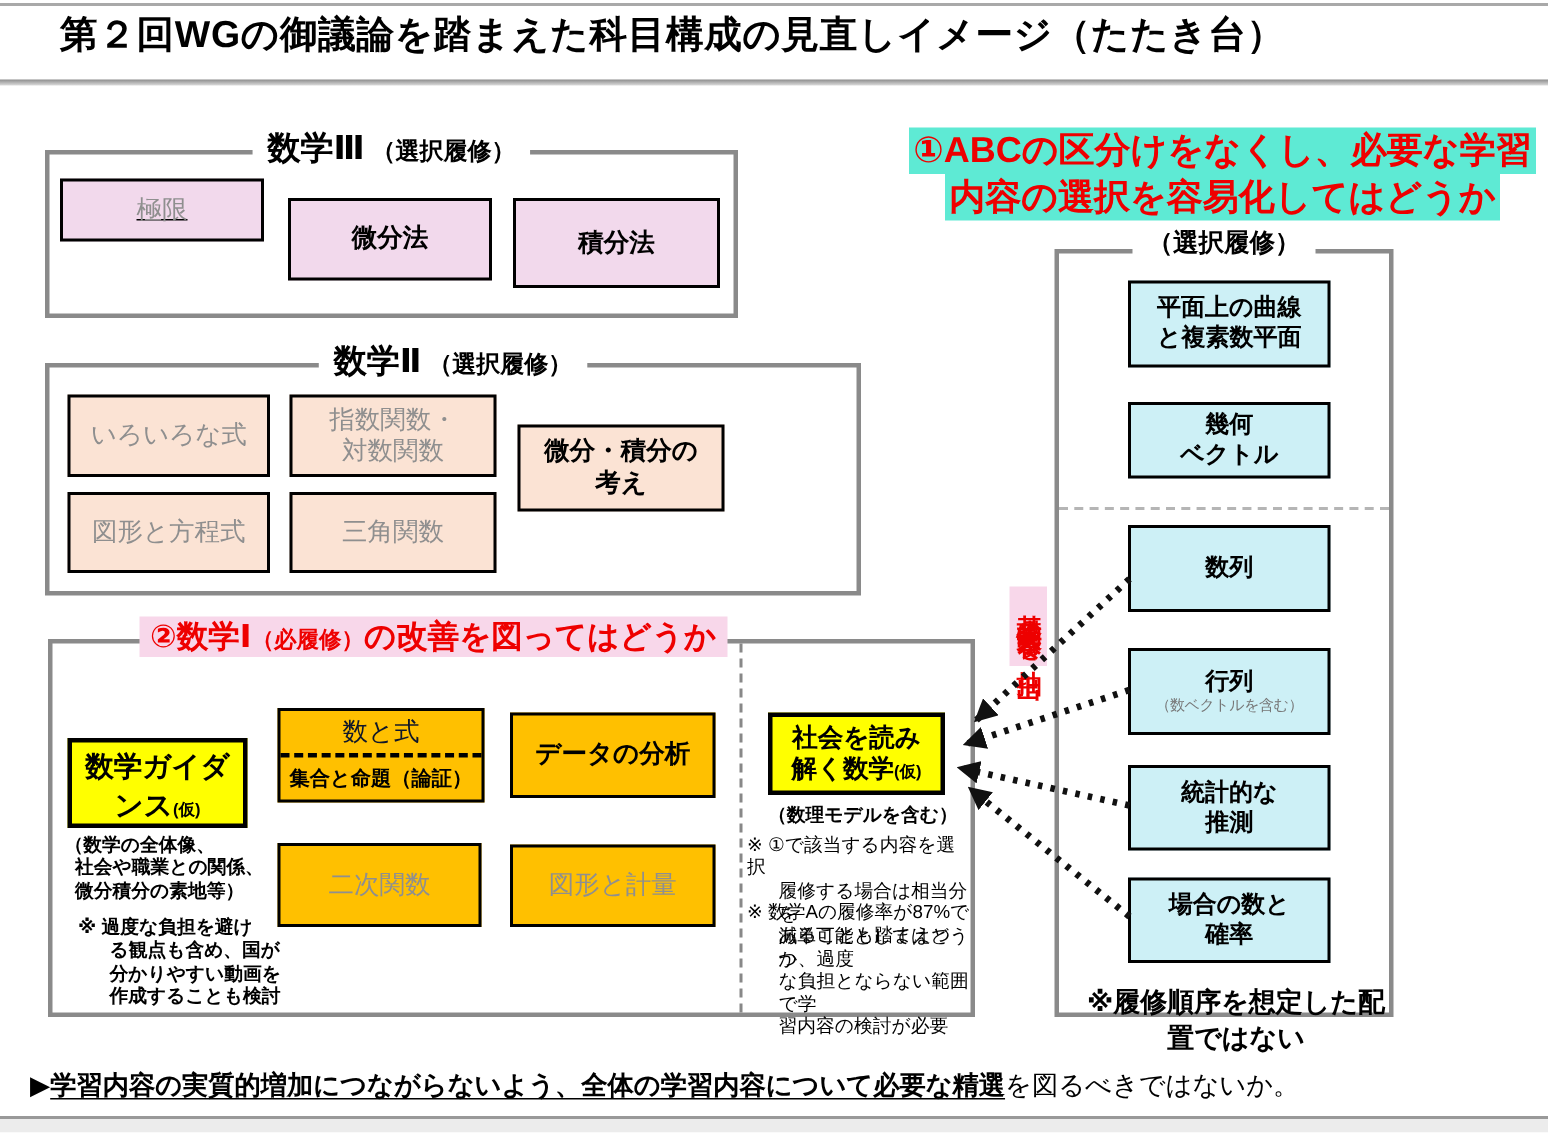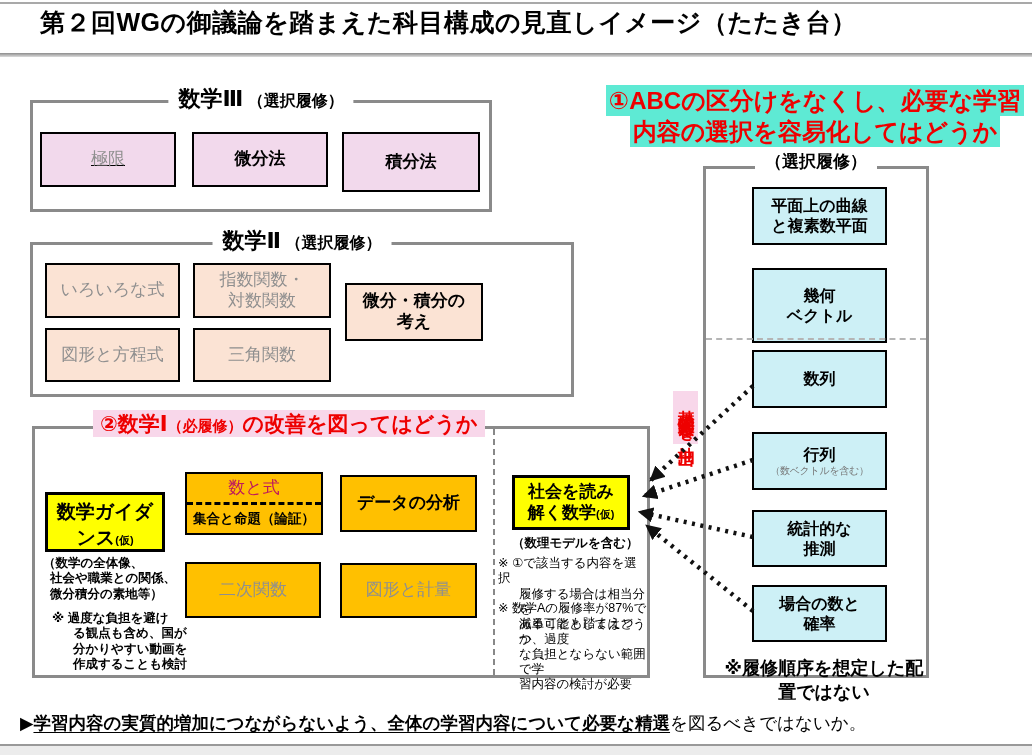--- a/index.html
+++ b/index.html
@@ -26,21 +26,21 @@
   .orange { background:#ffc000; }
   .yellow { background:#ffff00; border-width:3px; }
   .cyan   { background:#cdf0f6; font-size:16px; }
   .muted  { color:#8f8f8f; font-weight:normal; }
   .ln { display:block; }
   .sub { display:block; font-size:10px; color:#777; font-weight:normal; letter-spacing:-.3px; }
   .kari { font-size:11px; }
 
   .combo { padding:0; }
   .combo .half { width:100%; flex:1; display:flex; align-items:center; justify-content:center; box-sizing:border-box; }
-  .combo .half.top { color:#be185d; font-weight:normal; font-size:17px; border-bottom:3px dashed #000; }
+  .combo .half.top { color:#0f172a; font-weight:normal; font-size:17px; border-bottom:3px dashed #000; }
   .combo .half.bot { font-size:13.5px; font-weight:bold; }
 
   .vdash { position:absolute; border-left:2px dashed #888; }
   .hdash { position:absolute; border-top:2px dashed #b5b5b5; }
 
   .note { position:absolute; font-size:12.5px; font-weight:bold; line-height:1.22; }
   .note.hang .ln + .ln { padding-left:21px; }
   .note.paren .ln + .ln { padding-left:7px; }
 
   .h2wrap { position:absolute; left:93px; top:410px; z-index:5; white-space:nowrap; }
@@ -69,21 +69,21 @@
 
 <div class="topline"></div>
 <div class="pagetitle">第２回WGの御議論を踏まえた科目構成の見直しイメージ（たたき台）</div>
 <div class="titlediv"></div>
 
 <div class="panel" style="left:30px;top:100px;width:462px;height:112px;">
   <div class="legend">
     <span class="big">数学Ⅲ</span>
     <span class="small">（選択履修）</span>
   </div>
-  <div class="cbox pink" style="left:7px;top:29px;width:136px;height:55px;text-decoration:underline;">
+  <div class="cbox pink" style="left:7px;top:16px;width:136px;height:42px;text-decoration:underline;">
     <span class="muted">極限</span>
   </div>
   <div class="cbox pink" style="left:159px;top:29px;width:136px;height:55px;">
     <span>微分法</span>
   </div>
   <div class="cbox pink" style="left:309px;top:29px;width:138px;height:60px;">
     <span>積分法</span>
   </div>
 </div>
 
@@ -184,21 +184,21 @@
 <div class="panel" style="left:703px;top:166px;width:226px;height:512px;">
   <div class="legend">
     <span class="small" style="font-size:17px;">（選択履修）</span>
   </div>
 
   <div class="cbox cyan" style="left:46px;top:18px;width:135px;height:58px;">
     <span class="ln">平面上の曲線</span>
     <span class="ln">と複素数平面</span>
   </div>
 
-  <div class="cbox cyan" style="left:46px;top:99px;width:135px;height:75px;">
+  <div class="cbox cyan" style="left:46px;top:99px;width:135px;height:51px;">
     <span class="ln">幾何</span>
     <span class="ln">ベクトル</span>
   </div>
 
   <div class="hdash" style="left:0;top:169px;width:220px;"></div>
 
   <div class="cbox cyan" style="left:46px;top:181px;width:135px;height:58px;">
     <span>数列</span>
   </div>
 

